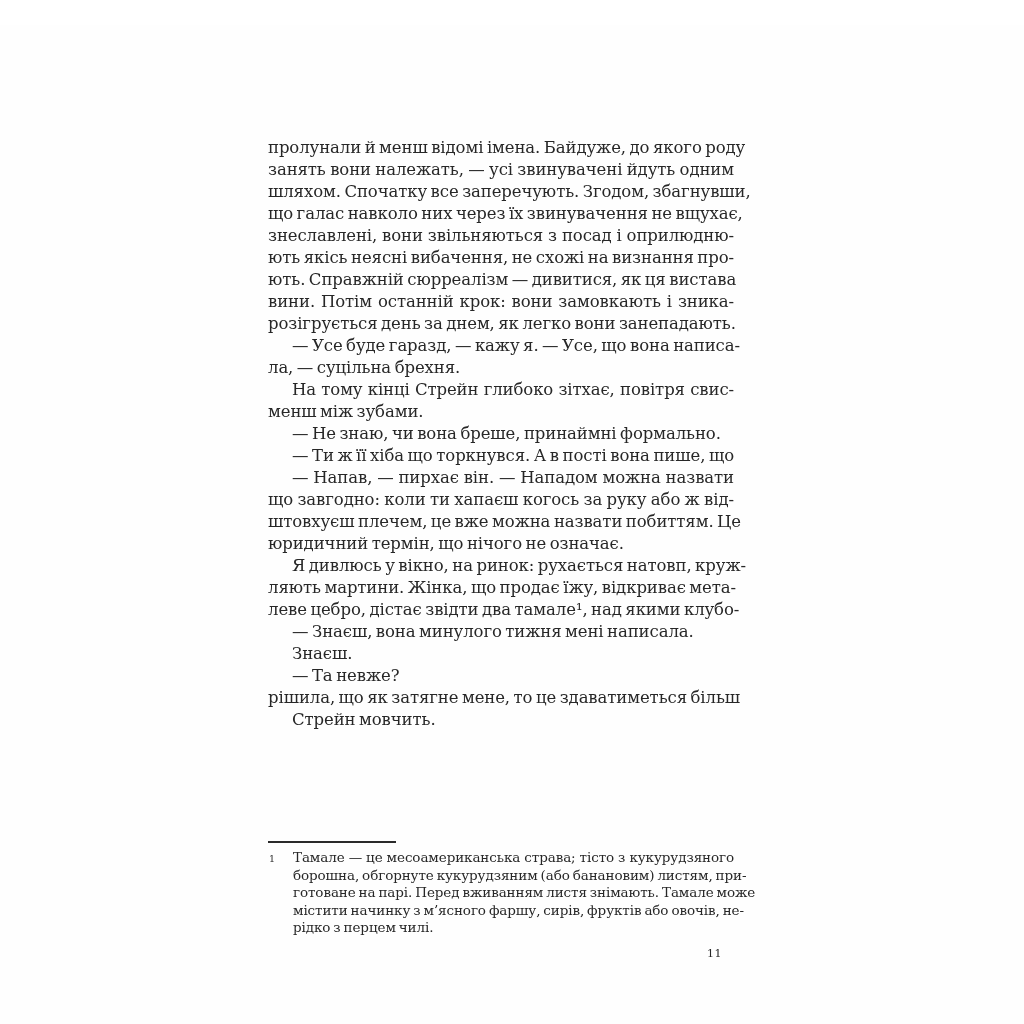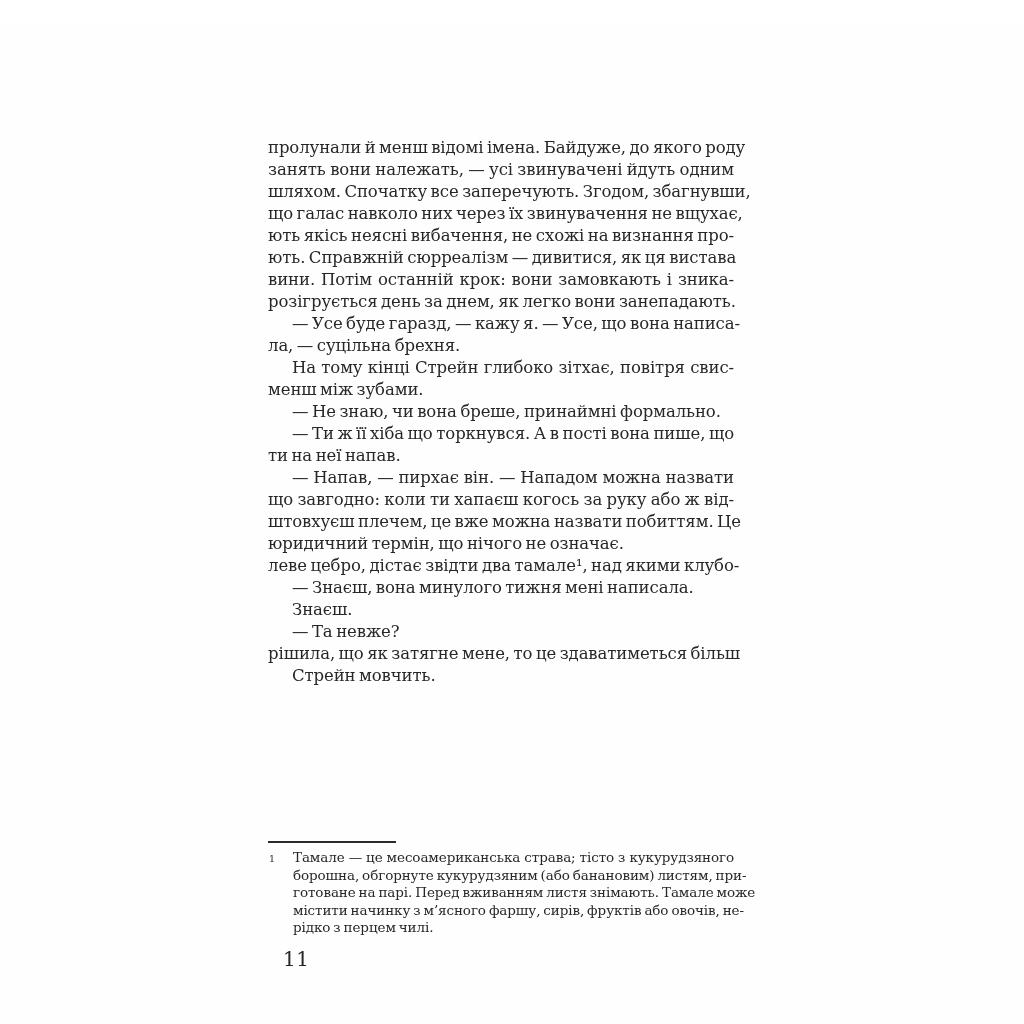--- a/index.html
+++ b/index.html
@@ -57,65 +57,67 @@
     letter-spacing: -0.1px;
   }
   .fn-marker {
     position: absolute;
     left: 1px;
     top: 1px;
     font-size: 9.5px;
   }
   .page-number {
     position: absolute;
-    left: 283px;
+    left: 256px;
     top: 922px;
     width: 466px;
-    text-align: left;
-    font-size: 20px;
+    text-align: right;
+    font-size: 11px;
     letter-spacing: 0.5px;
   }
 </style>
 </head>
 <body>
 
 <div class="page" style="background: rgb(254, 254, 254); color: rgb(39, 39, 39); margin-top: 25px;">
   <div class="body-text" id="body-text">
       <div class="para">
         <div class="line fill">пролунали й менш відомі імена. Байдуже, до якого роду</div>
         <div class="line fill">занять вони належать, — усі звинувачені йдуть одним</div>
         <div class="line fill">шляхом. Спочатку все заперечують. Згодом, збагнувши,</div>
         <div class="line fill">що галас навколо них через їх звинувачення не вщухає,</div>
+        <div class="line fill">знеславлені, вони звільняються з посад і оприлюдню-</div>
         <div class="line fill">ють якісь неясні вибачення, не схожі на визнання про-</div>
         <div class="line fill">ють. Справжній сюрреалізм — дивитися, як ця вистава</div>
         <div class="line fill">вини. Потім останній крок: вони замовкають і зника-</div>
         <div class="line">розігрується день за днем, як легко вони занепадають.</div>
       </div>
       <div class="para">
         <div class="line fill indent">— Усе буде гаразд, — кажу я. — Усе, що вона написа-</div>
         <div class="line">ла, — суцільна брехня.</div>
       </div>
       <div class="para">
         <div class="line fill indent">На тому кінці Стрейн глибоко зітхає, повітря свис-</div>
         <div class="line">менш між зубами.</div>
       </div>
       <div class="para">
         <div class="line indent">— Не знаю, чи вона бреше, принаймні формально.</div>
       </div>
       <div class="para">
         <div class="line fill indent">— Ти ж її хіба що торкнувся. А в пості вона пише, що</div>
-        <div class="line">ти на неї напав.</div>
       </div>
       <div class="para">
         <div class="line fill indent">— Напав, — пирхає він. — Нападом можна назвати</div>
         <div class="line fill">що завгодно: коли ти хапаєш когось за руку або ж від-</div>
         <div class="line fill">штовхуєш плечем, це вже можна назвати побиттям. Це</div>
         <div class="line">юридичний термін, що нічого не означає.</div>
       </div>
       <div class="para">
+        <div class="line fill indent">Я дивлюсь у вікно, на ринок: рухається натовп, круж-</div>
+        <div class="line fill">ляють мартини. Жінка, що продає їжу, відкриває мета-</div>
         <div class="line fill">леве цебро, дістає звідти два тамале¹, над якими клубо-</div>
       </div>
       <div class="para">
         <div class="line indent">— Знаєш, вона минулого тижня мені написала.</div>
       </div>
       <div class="para">
         <div class="line indent">Знаєш.</div>
       </div>
       <div class="para">
         <div class="line indent">— Та невже?</div>

